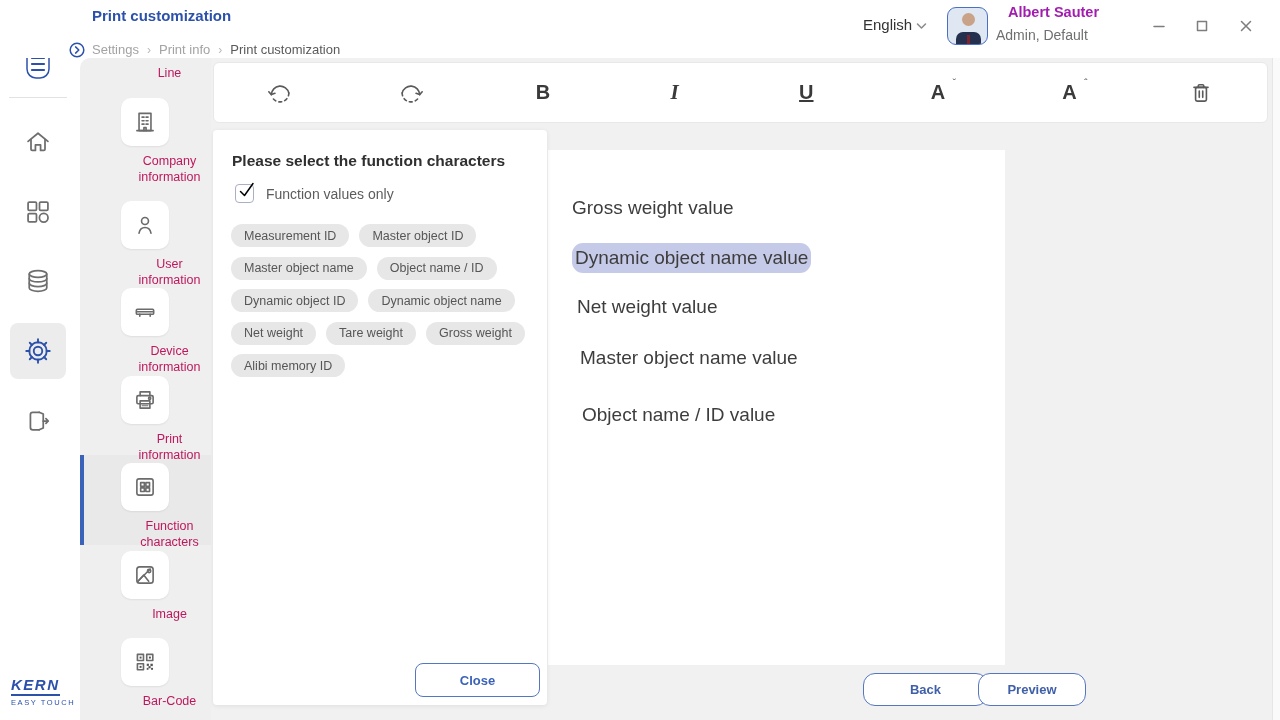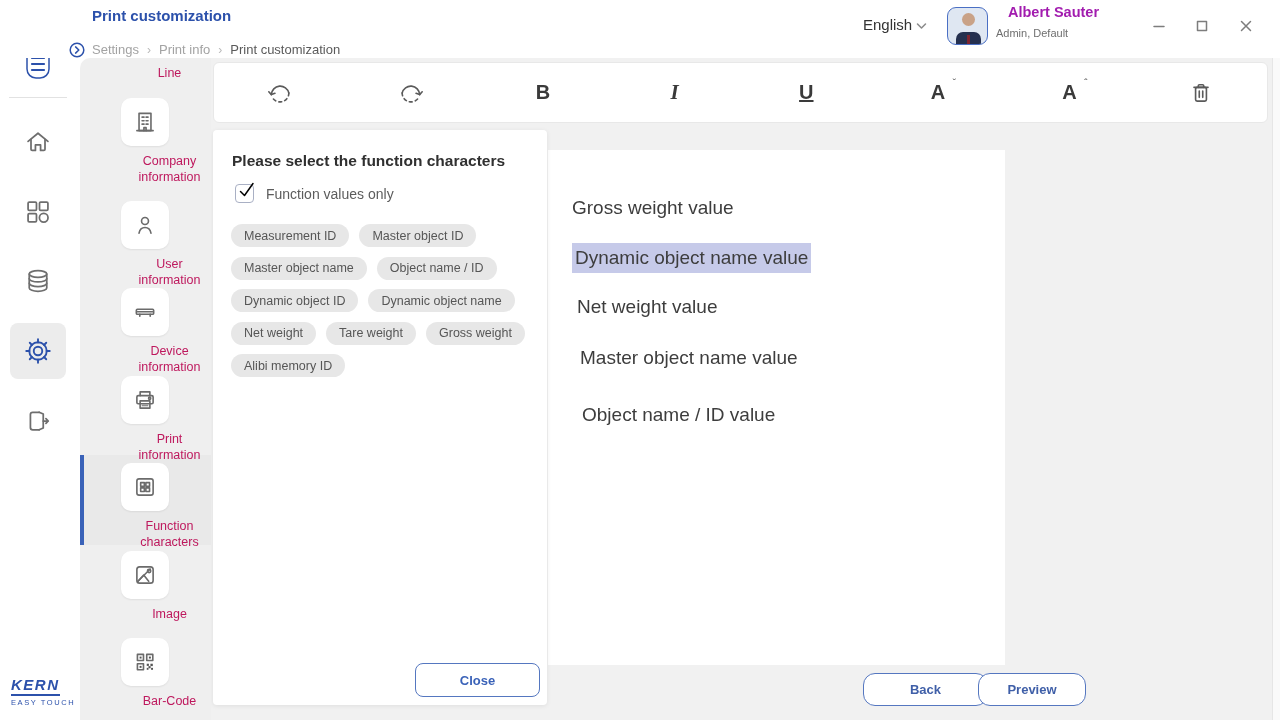--- a/index.html
+++ b/index.html
@@ -15,21 +15,21 @@
   .breadcrumb { position:absolute; left:92px; top:42px; font-size:13px; color:#a3a3a3; display:flex; gap:8px; align-items:center; }
   .breadcrumb .sep { color:#b9b9b9; font-size:12px; }
   .breadcrumb .crumb-last { color:#5a5a5a; }
   .lang { position:absolute; left:863px; top:16px; display:flex; align-items:center; gap:4px; font-size:15px; color:#333; cursor:default; }
   .lang .chev { color:#8a8a8a; margin-top:2px; }
   .avatar { position:absolute; left:947px; top:7px; width:41px; height:38px; border:1.5px solid #4a6fc4; border-radius:9px; overflow:hidden; background:#dfe7f2; }
   .avatar .head { position:absolute; left:14px; top:5px; width:13px; height:13px; border-radius:50%; background:#c9a287; }
   .avatar .body { position:absolute; left:8px; bottom:-2px; width:25px; height:14px; border-radius:7px 7px 0 0; background:#25304f; }
   .avatar .tie { position:absolute; left:19px; bottom:0; width:3px; height:9px; background:#7e2430; }
   .user-name { position:absolute; left:996px; top:4px; font-size:14.5px; font-weight:700; color:#a21caf;margin-left:12px; }
-  .user-role { position:absolute; left:996px; top:27px; font-size:11px; color:#6f6f6f; }
+  .user-role { position:absolute; left:996px; top:27px; font-size:14px; color:#6f6f6f; }
   .win-btn { position:absolute; top:16px; width:20px; height:20px; display:flex; align-items:center; justify-content:center; color:#7d7d7d; cursor:default; }
   .win-min { left:1149px; } .win-max { left:1192px; } .win-close { left:1236px; }
 
   
   .rail { position:absolute; left:0; top:0; width:80px; height:720px; background:#fff; z-index:4;padding-left:44px; }
   .logo { position:absolute; left:12px; top:6px; color:#2c51ab; }
   .rail-divider { position:absolute; left:9px; top:97px; width:58px; height:1px; background:#e2e2e2; }
   .rail-item { position:absolute; left:10px; width:56px; height:56px; display:flex; align-items:center; justify-content:center; color:#6e6e6e; border-radius:8px; }
   .rail-item.active { background:#ececec; color:#2c51ab; }
   .expander { position:absolute; left:69px; top:42px; width:16px; height:16px; color:#2c51ab; background:#fff; border-radius:50%; z-index:6; }
@@ -64,21 +64,21 @@
   .chk-box { width:19px; height:19px; border:1.5px solid #a9b0c4; border-radius:4px; position:relative; }
   .chk-box svg { position:absolute; left:2px; top:-3px; overflow:visible; }
   .chk-label { font-size:14px; color:#5c5c5c; }
   .chips { position:absolute; left:18px; top:94px; width:302px; display:flex; flex-wrap:wrap; column-gap:10px; row-gap:9.5px; }
   .chip { background:#e7e7e7; color:#565656; font-size:12.5px; padding:4.5px 13px; border-radius:12px; white-space:nowrap; }
   .close-btn { position:absolute; right:7px; bottom:8px; width:125px; height:34px; background:#fff; border:1.5px solid #5577c0; border-radius:8px; color:#3a62b8; font-size:13px; font-weight:600; display:flex; align-items:center; justify-content:center; cursor:default; }
 
   
   .editor { position:absolute; left:548px; top:150px; width:457px; height:515px; background:#fff; z-index:1; }
   .ed-line { position:absolute; font-size:19px; color:#3d3d3d; line-height:26px; white-space:pre; }
-  .ed-line.hl { background:#c6cae9; padding:2px 3px; }
+  .ed-line.hl { background:#c6cae9; padding:2px 3px;border-radius:11px; }
 
   
   .foot-btn { position:absolute; top:673px; height:33px; border-radius:12px; font-size:13px; font-weight:600; display:flex; align-items:center; justify-content:center; cursor:default; z-index:3; }
   .btn-outline { background:#fff; border:1.5px solid #5577c0; color:#3f5fa8; }
   .btn-back { left:863px; width:125px; }
   .btn-preview { left:978px; width:108px; }
   .btn-save { left:1139px; width:126px; background:#3a62b8; border:1.5px solid #3a62b8; color:#fff; }
 </style>
 </head>
 <body>

